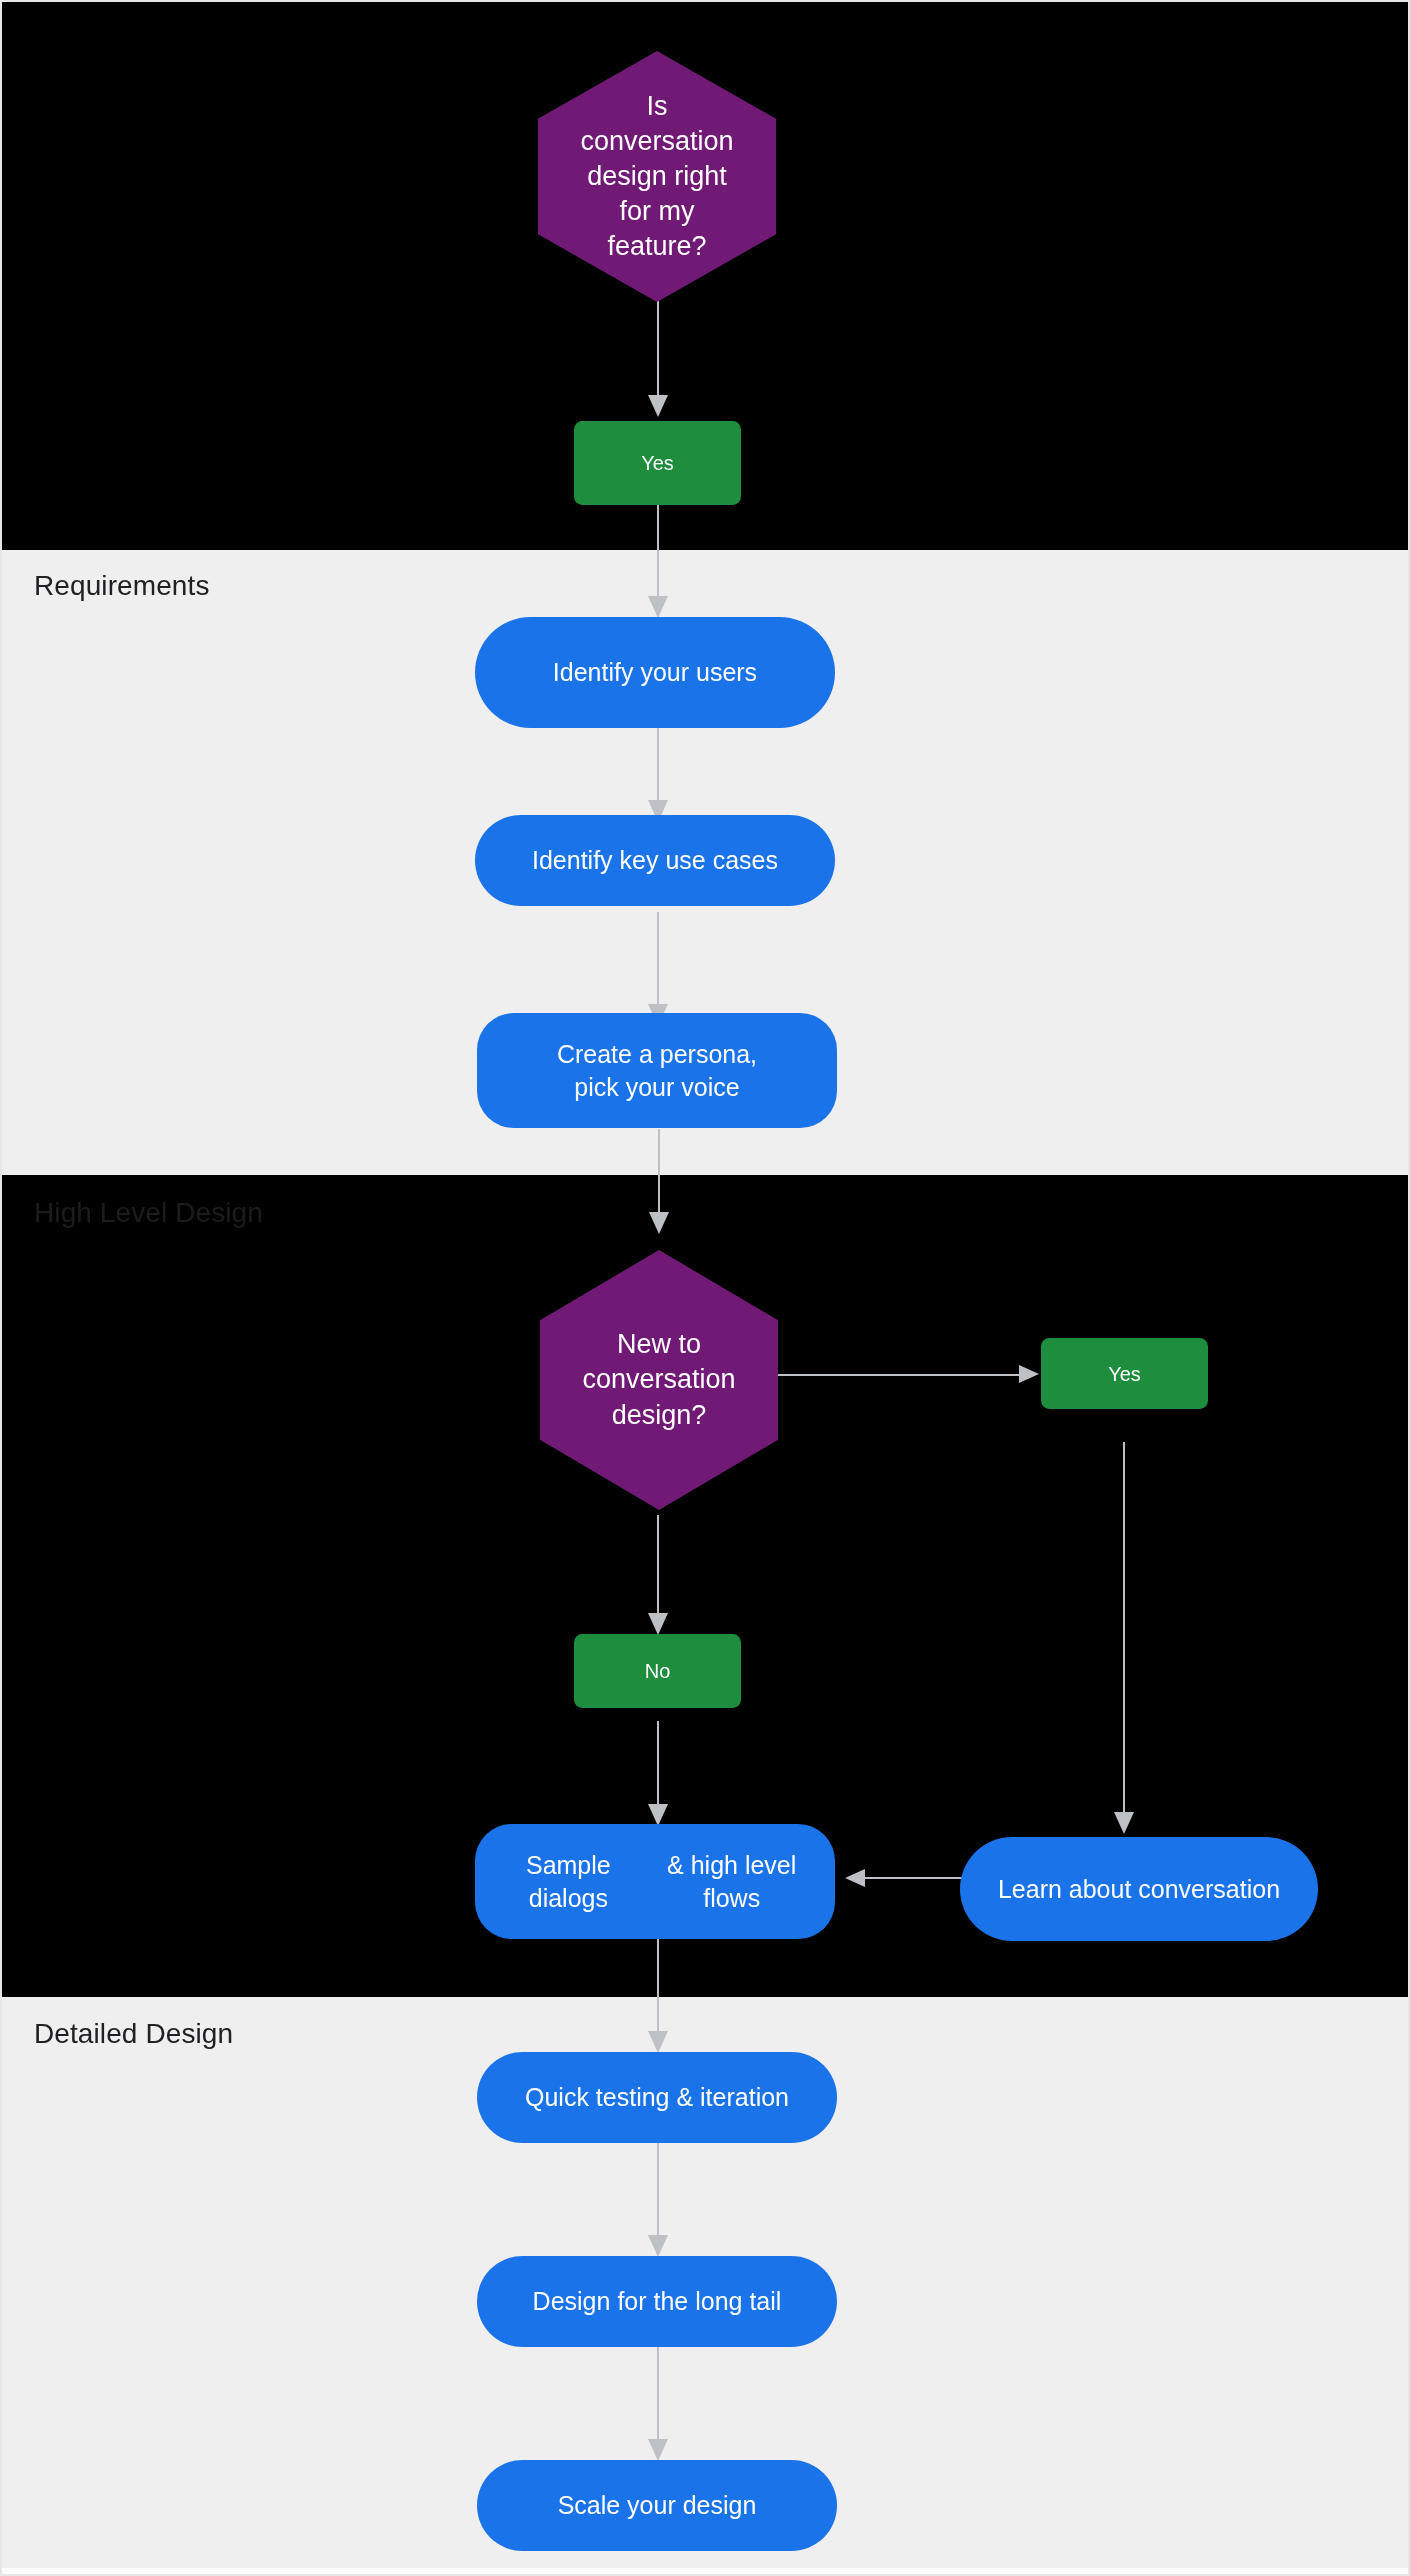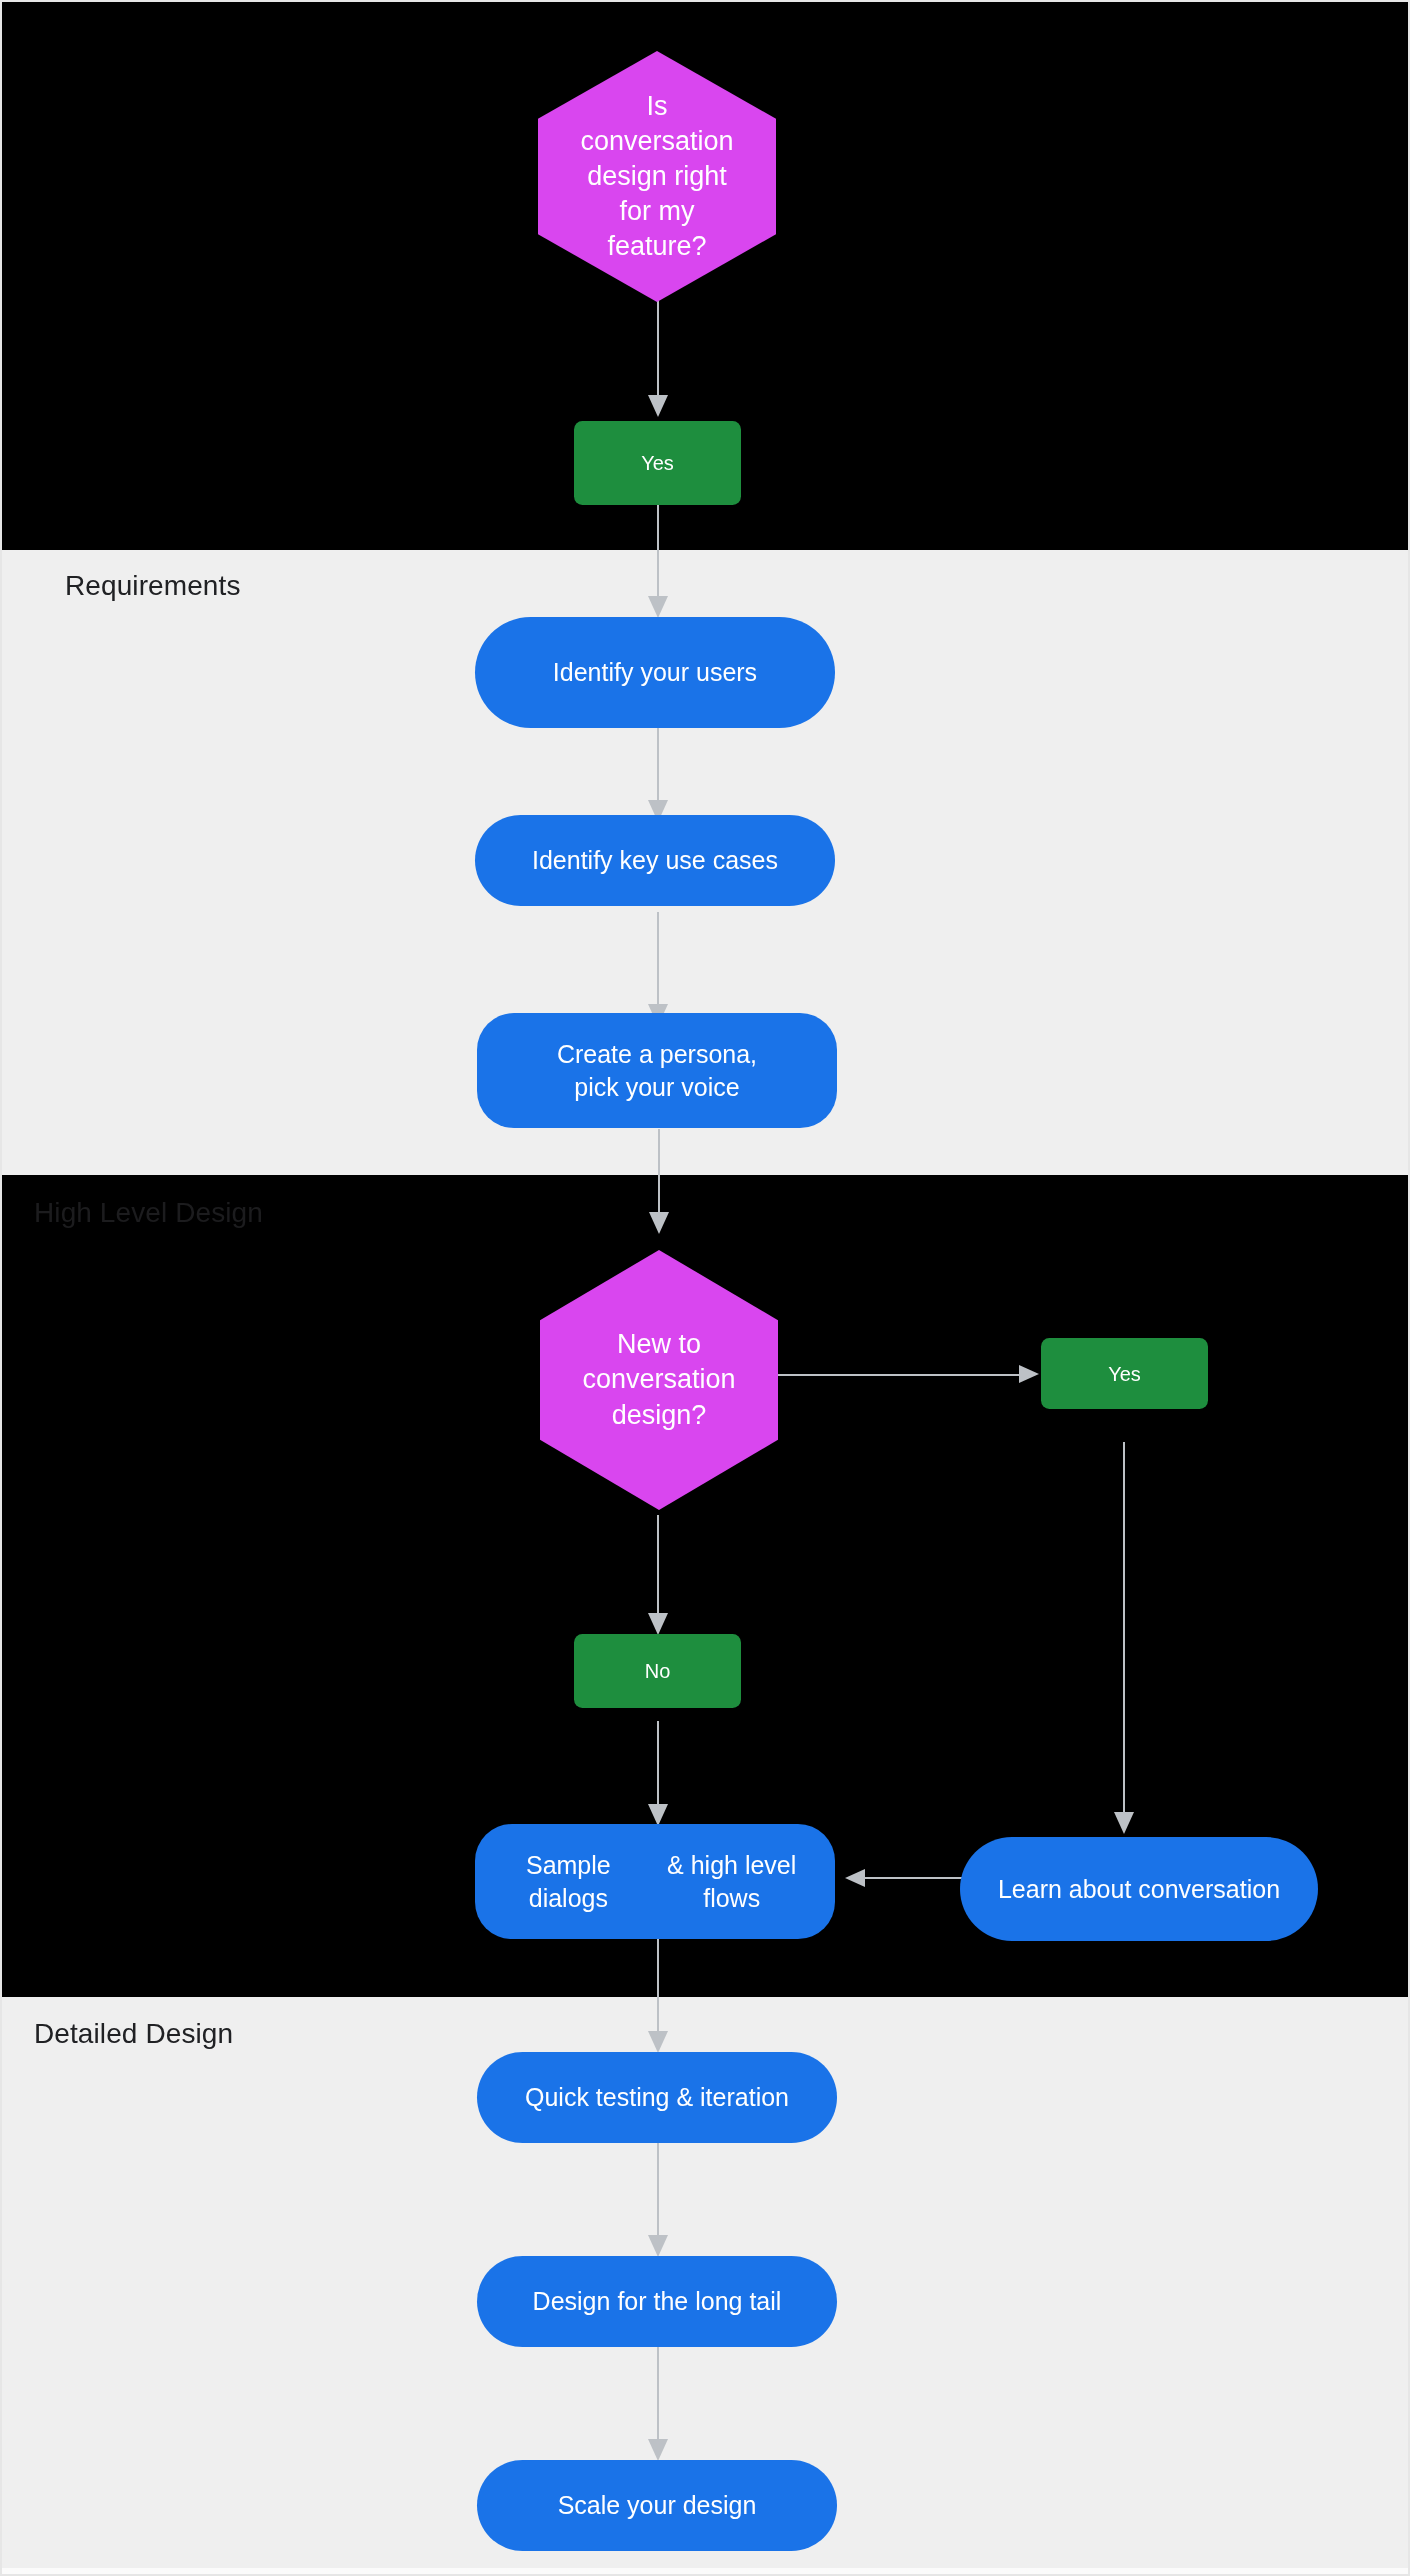--- a/index.html
+++ b/index.html
@@ -60,21 +60,21 @@
   }
   .pill.two-line { border-radius: 37px; }
 
   .rect {
     background: #1e8e3e;
     border-radius: 8.4px;
     font-size: 20px;
   }
 
   .hex {
-    background: #d946ef;
+    background: #701a75;
     font-size: 27px;
     padding: 0 32px;
     clip-path: polygon(50% 0%, 100% 27%, 100% 73%, 50% 100%, 0% 73%, 0% 27%);
   }
   .conn-line-v {
     position: absolute;
     width: 1.9px;
     background: #bdc1c6;
   }
   .conn-line-h {
@@ -115,21 +115,21 @@
 </head>
 <body>
 
 <div id="canvas">
 
   <div class="band band-dark" style="top:0px;    height:548px;"></div>
   <div class="band band-light" style="top:548px;  height:625px;"></div>
   <div class="band band-dark" style="top:1173px; height:822px;"></div>
   <div class="band band-light" style="top:1995px; height:581px;"></div>
 
-  <div class="band-label" style="top:568px;margin-left:31px;">Requirements</div>
+  <div class="band-label" style="top:568px;">Requirements</div>
   <div class="band-label on-dark" style="top:1195px;">High Level Design</div>
   <div class="band-label" style="top:2016px;">Detailed Design</div>
 
   <div class="conn-line-v" style="left:655px; top:299px; height:100px;"></div>
   <div class="arrowhead-down" style="left:646px; top:393px;"></div>
 
   <div class="conn-line-v" style="left:655px; top:502px; height:109px;"></div>
   <div class="arrowhead-down" style="left:646px; top:594px;"></div>
 
   <div class="conn-line-v" style="left:655px; top:706px; height:109px;"></div>

